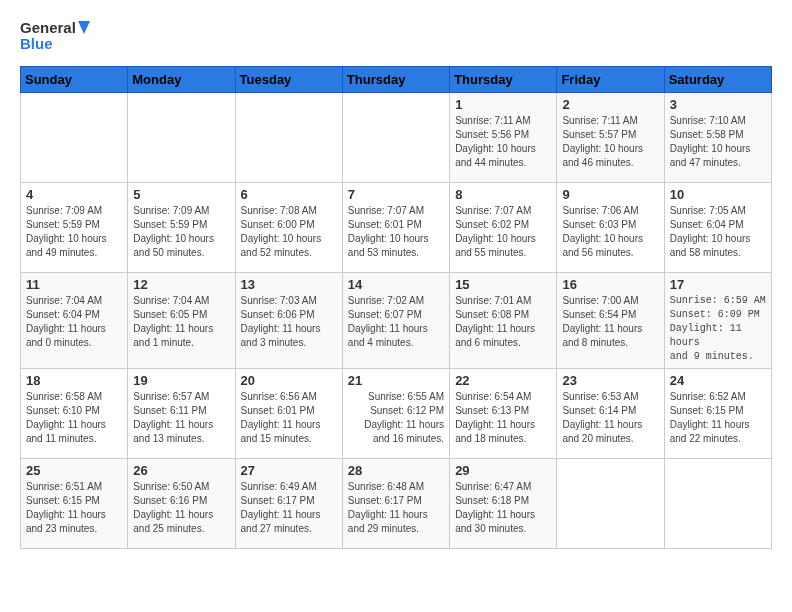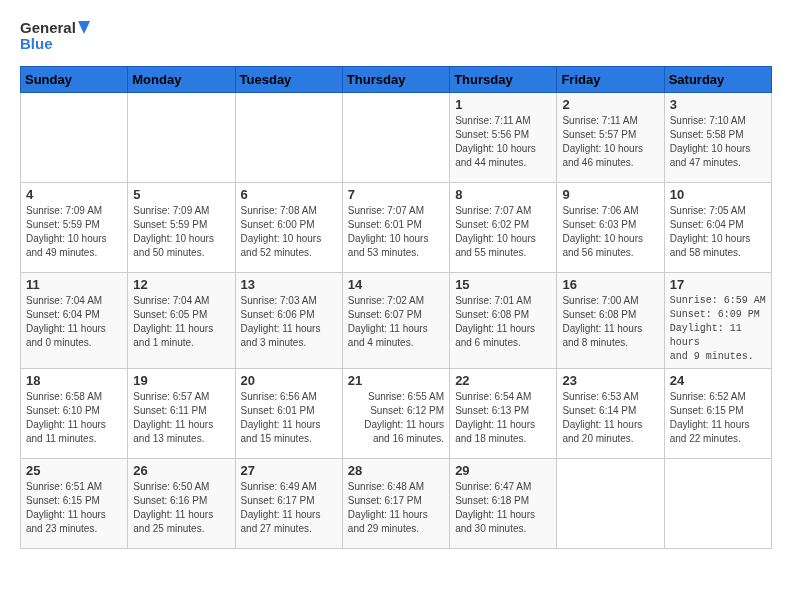--- a/index.html
+++ b/index.html
@@ -215,21 +215,21 @@
         <td>
           <span class="day-num">15</span>
           <div class="day-info" style="white-space: pre-line;">Sunrise: 7:01 AM
 Sunset: 6:08 PM
 Daylight: 11 hours
 and 6 minutes.</div>
         </td>
         <td>
           <span class="day-num">16</span>
           <div class="day-info" style="white-space: pre-line;">Sunrise: 7:00 AM
-Sunset: 6:08 PM
+Sunset: 6:54 PM
 Daylight: 11 hours
 and 8 minutes.</div>
         </td>
         <td>
           <span class="day-num">17</span>
           <div class="day-info" style="white-space: pre-line; font-family: Liberation Mono, monospace;">Sunrise: 6:59 AM
 Sunset: 6:09 PM
 Daylight: 11 hours
 and 9 minutes.</div>
         </td>

